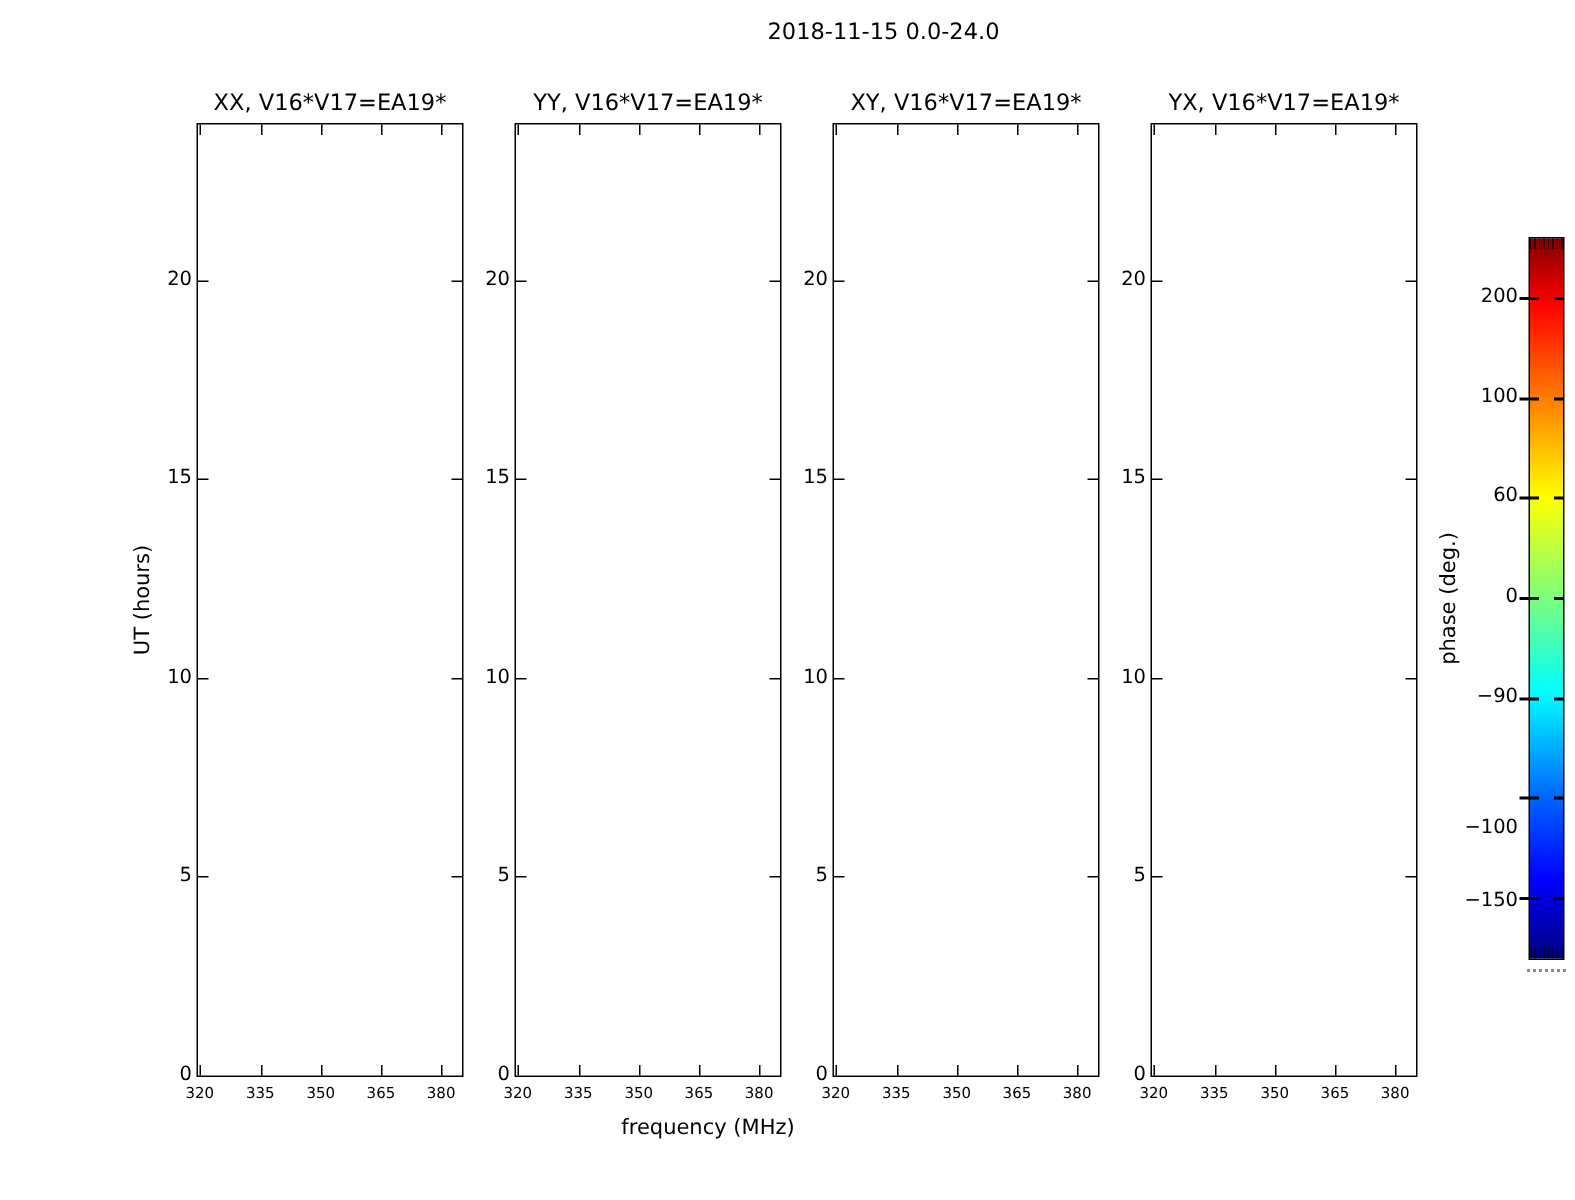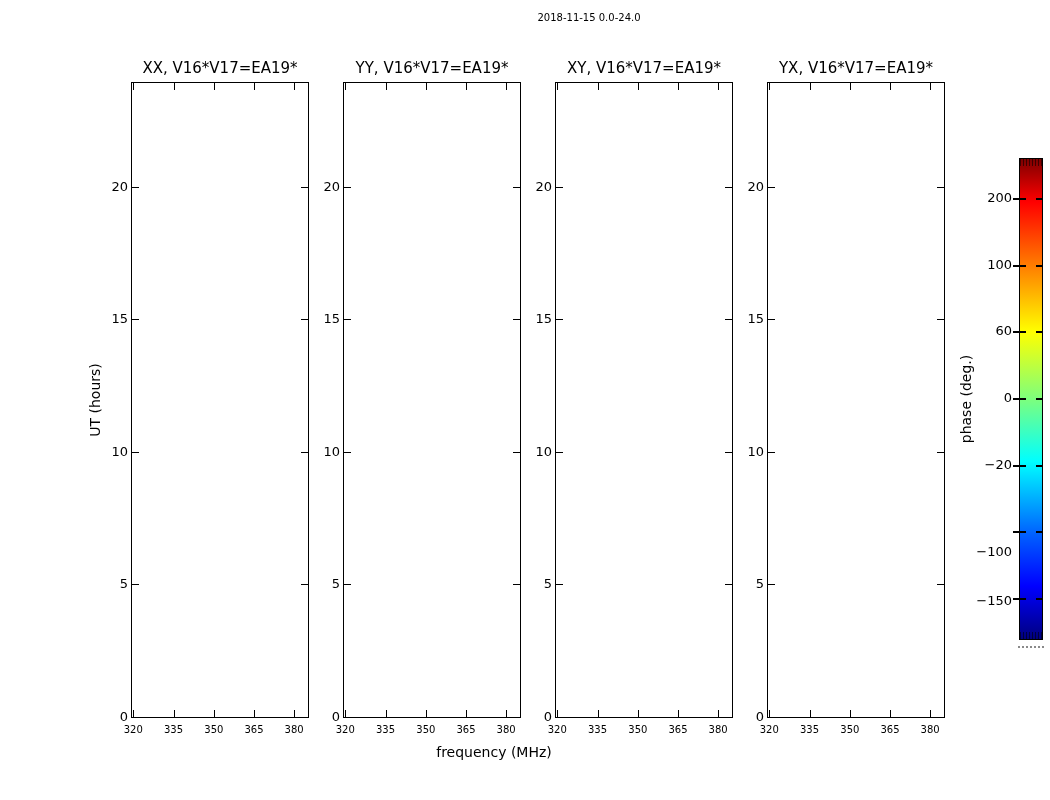--- a/index.html
+++ b/index.html
@@ -2,21 +2,21 @@
 <html><head>
 <meta charset="utf-8">
 <style>
   html,body{margin:0;padding:0;background:#ffffff;}
   #figure{
     position:relative;width:1050px;height:800px;background:#ffffff;
     font-family:"DejaVu Sans",sans-serif;color:#000;overflow:hidden;
   }
   .fig-title{
     position:absolute;top:12px;left:589px;transform:translateX(-50%);
-    font-size:10px;white-space:nowrap;
+    font-size:15px;white-space:nowrap;
   }
   .panel{
     position:absolute;top:82px;width:178px;height:636px;
     border:1px solid #000;box-sizing:border-box;background:#fff;
   }
   .panel-title{
     position:absolute;top:-24px;left:0;width:100%;text-align:center;
     font-size:15px;white-space:nowrap;
   }
   .tick{position:absolute;background:#000;}
@@ -31,21 +31,21 @@
   .ylab{
     position:absolute;left:-40px;width:36px;text-align:right;
     font-size:13px;
   }
   .axis-ylabel{
     position:absolute;left:95px;top:400px;
     transform:translate(-50%,-50%) rotate(-90deg);
     font-size:14px;white-space:nowrap;
   }
   .axis-xlabel{
-    position:absolute;left:494px;top:744px;transform:translateX(-50%);
+    position:absolute;left:472px;top:744px;transform:translateX(-50%);
     font-size:14px;white-space:nowrap;
   }
   .colorbar{
     position:absolute;left:1019px;top:158px;width:24px;height:482px;
     border:1px solid #000;box-sizing:border-box;
     background:linear-gradient(to bottom,
       #7f0000 0%, #ff0000 9%, #ff7b00 22%, #ffff00 36%, #7dff7d 50%,
       #00ffff 63%, #0062ff 78%, #0000ff 89%, #00007f 100%);
   }
   .cb-hatch{
@@ -216,21 +216,21 @@
       <div class="cb-tick-r" style="top: 105.656px;"></div>
       <div class="cb-lab" style="top: 97.656px;">100</div>
       <div class="cb-tick-l" style="top: 172.328px;"></div>
       <div class="cb-tick-r" style="top: 172.328px;"></div>
       <div class="cb-lab" style="top: 164.328px;">60</div>
       <div class="cb-tick-l" style="top: 239px;"></div>
       <div class="cb-tick-r" style="top: 239px;"></div>
       <div class="cb-lab" style="top: 231px;">0</div>
       <div class="cb-tick-l" style="top: 305.672px;"></div>
       <div class="cb-tick-r" style="top: 305.672px;"></div>
-      <div class="cb-lab" style="top: 297.672px;">−20</div>
+      <div class="cb-lab" style="top: 297.672px;">−90</div>
       <div class="cb-tick-l" style="top: 372.344px;"></div>
       <div class="cb-tick-r" style="top: 372.344px;"></div>
       <div class="cb-lab" style="top: 385px;">−100</div>
       <div class="cb-tick-l" style="top: 439.016px;"></div>
       <div class="cb-tick-r" style="top: 439.016px;"></div>
       <div class="cb-lab" style="top: 434px;">−150</div>
     </div>
   <div class="cb-dotted"></div>
   <div class="cb-label">phase (deg.)</div>
 

